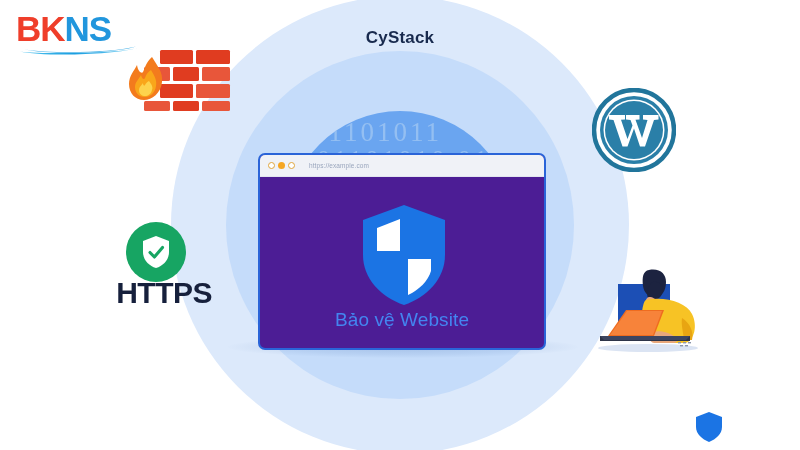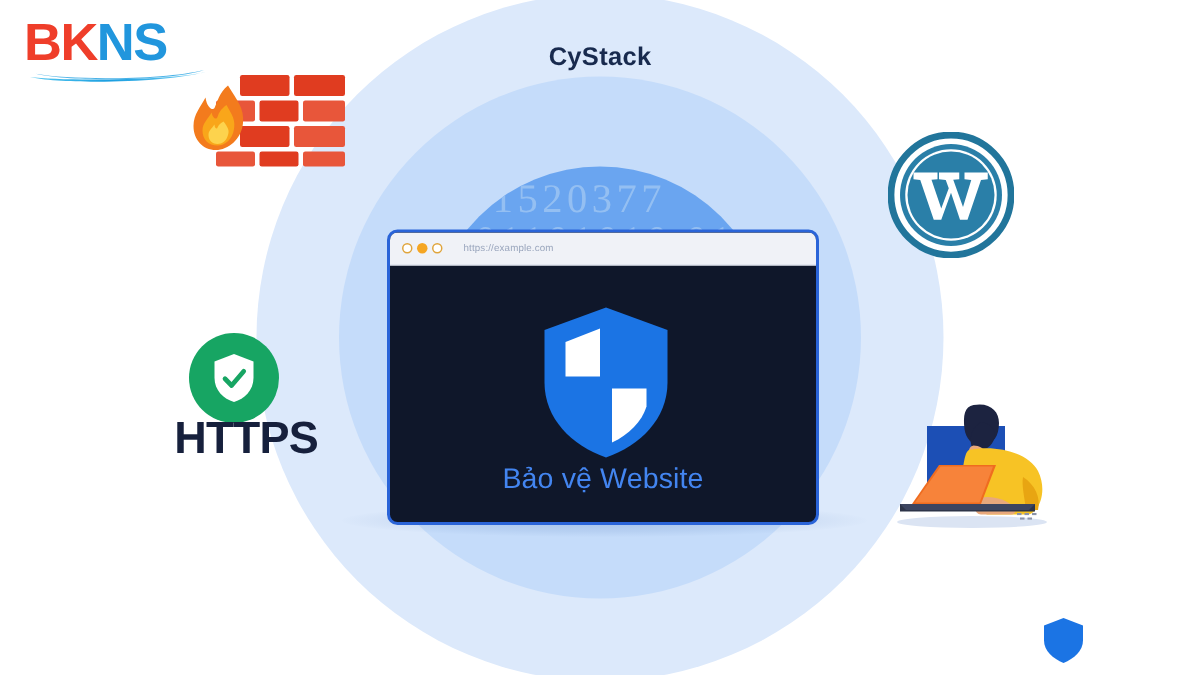--- a/index.html
+++ b/index.html
@@ -156,21 +156,21 @@
     position: absolute;
     left: 228px; top: 336px;
     width: 350px; height: 22px;
     background: radial-gradient(ellipse at center, rgba(90,130,190,.30) 0%, rgba(90,130,190,.13) 48%, rgba(90,130,190,0) 72%);
     border-radius: 50%;
   }
   #browser-window {
     position: absolute;
     left: 258px; top: 153px;
     width: 288px; height: 197px;
-    background: #0f172a;
+    background: #4c1d95;
     border: 2px solid #2a64d8;
     border-radius: 7px;
     overflow: hidden;
     box-sizing: border-box;
   }
   #browser-chrome {
     height: 21px;
     background: #f0f2f7;
     border-bottom: 1px solid #e2e6ef;
     display: flex;
@@ -214,21 +214,21 @@
 </head>
 <body>
 
 <div id="stage">
 
   <div class="ring" id="ring-outer"></div>
   <div class="ring" id="ring-mid"></div>
   <div class="ring" id="ring-inner"></div>
 
   <div id="binary-layer">
-    <div class="binary-row" id="binary-r1">01520377</div>
+    <div class="binary-row" id="binary-r1">01101011</div>
     <div class="binary-row" id="binary-r2">01 01101010 01</div>
     <div class="binary-row" id="binary-r3">01101011 01</div>
     <div class="binary-row" id="binary-r4">01101010</div>
   </div>
 
   <div id="cystack-label">CyStack</div>
 
   <div id="bkns-logo">
     <div id="bkns-word"><span class="bkns-bk">BK</span><span class="bkns-ns">NS</span></div>
     <svg id="bkns-swoosh" viewBox="0 0 124 11">

